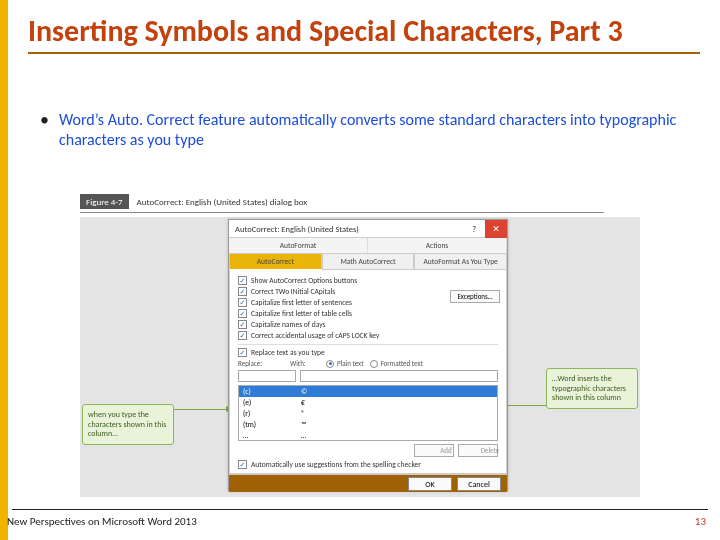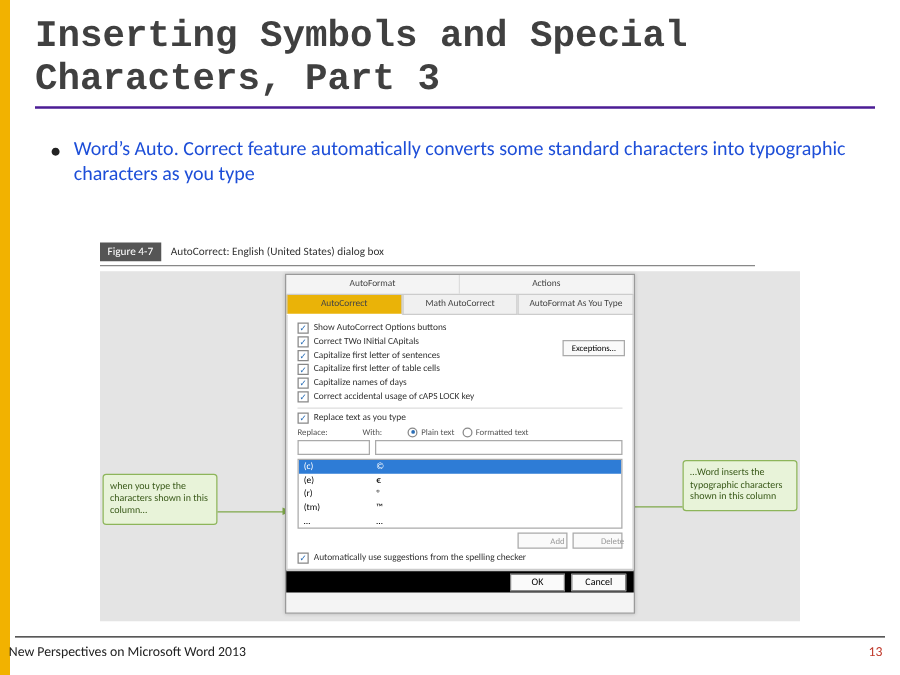--- a/index.html
+++ b/index.html
@@ -4,37 +4,37 @@
 <style>
   * { box-sizing: border-box; margin: 0; padding: 0; }
   body {
     width: 720px; height: 540px;
     font-family: Calibri, "Segoe UI", Arial, sans-serif;
     background: #fff; position: relative; overflow: hidden;
   }
   .accent-bar { position: absolute; left: 0; top: 0; width: 8px; height: 540px; background: #f2b200; }
   .heading {
     position: absolute; left: 28px; top: 14px; right: 20px;
-    font-size: 30px; font-weight: 700; color: #404040; line-height: 1.12;
-    border-bottom: 2px solid #4c1d95; padding-bottom: 4px; font-family: Liberation Mono, monospace;
+    font-size: 30px; font-weight: 700; color: #c2410c; line-height: 1.12;
+    border-bottom: 2px solid #a16207; padding-bottom: 4px;
   }
   .bullet-row { position: absolute; left: 40px; top: 110px; right: 40px; display: flex; }
   .bullet-dot { font-size: 18px; color: #222; margin-right: 10px; line-height: 1.2; }
   .bullet-text { font-size: 16px; color: #1d4ed8; line-height: 1.25; }
   .figure-wrap { position: absolute; left: 80px; top: 192px; width: 524px; }
   .fig-header { display: flex; align-items: center; height: 18px; }
   .fig-num { background: #555; color: #fff; font-size: 9px; padding: 2px 6px; }
   .fig-cap { font-size: 9px; color: #333; margin-left: 8px; }
   .fig-divider { border-bottom: 1px solid #888; margin-top: 2px; }
   .dlg-area { position: relative; width: 560px; height: 280px; margin-top: 4px; background: #e4e4e4; }
   .callout {
     position: absolute; width: 92px; background: #e8f3d9; border: 1px solid #8db55a;
     border-radius: 3px; font-size: 8px; color: #3a5a1a; padding: 5px 5px; line-height: 1.2;
   }
-  .callout-left { left: 2px; top: 162px; }
+  .callout-left { left: 2px; top: 187px; }
   .callout-right { right: 2px; top: 151px; }
   .callout-arrow-l {
     position: absolute; left: 94px; top: 192px; width: 58px; height: 0;
     border-top: 1.5px solid #7fa84a;
   }
   .callout-arrow-l::after {
     content: ""; position: absolute; right: -1px; top: -4px;
     border-left: 7px solid #7fa84a; border-top: 3.5px solid transparent; border-bottom: 3.5px solid transparent;
   }
   .callout-arrow-r {
@@ -78,21 +78,21 @@
   .field-row { display: flex; gap: 4px; }
   .field-row .field:first-child { flex: 0 0 58px; }
   .field-row .field:last-child { flex: 1; }
   .listbox { border: 1px solid #aaa; height: 56px; margin-top: 3px; background: #fff; overflow: hidden; }
   .listrow { display: flex; font-size: 7.5px; height: 11px; align-items: center; }
   .listrow.sel { background: #2e7cd6; color: #fff; }
   .listrow .c1 { width: 58px; padding-left: 4px; }
   .listrow .c2 { flex: 1; padding-left: 4px; }
   .btn-row-sm { display: flex; justify-content: flex-end; gap: 4px; margin-top: 3px; }
   .sm-btn { width: 40px; height: 13px; border: 1px solid #aaa; background: #fafafa; font-size: 7px; display: flex; align-items: center; justify-content: center; color: #999; padding-left: 24px; }
-  .dlg-footer { height: 18px; display: flex; justify-content: flex-end; align-items: center; gap: 5px; padding-right: 6px; border-top: 1px solid #ccc; background: #000000; }
+  .dlg-footer { height: 18px; display: flex; justify-content: flex-end; align-items: center; gap: 5px; padding-right: 6px; border-top: 1px solid #ccc; background: #a16207; }
   .ft-btn { width: 44px; height: 14px; border: 1px solid #888; background: #fafafa; font-size: 8px; display: flex; align-items: center; justify-content: center; }
   .footnote-rule { position: absolute; left: 12px; right: 12px; bottom: 30px; border-top: 1px solid #222; }
   .foot-left { position: absolute; left: 7px; bottom: 12px; font-size: 11px; color: #222; }
   .foot-right { position: absolute; right: 14px; bottom: 12px; font-size: 11px; color: #c0392b; }
 </style>
 </head>
 <body>
 
 <div class="accent-bar"></div>
 
@@ -112,20 +112,27 @@
 
   <div class="dlg-area">
 
     <div class="callout callout-left">when you type the characters shown in this column…</div>
     <div class="callout-arrow-l"></div>
 
     <div class="callout callout-right">…Word inserts the typographic characters shown in this column</div>
     <div class="callout-arrow-r"></div>
 
     <div class="dialog">
+      <div class="dlg-title">
+        <span>AutoCorrect: English (United States)</span>
+        <div class="wbtns">
+          <div class="wbtn">?</div>
+          <div class="wbtn close">✕</div>
+        </div>
+      </div>
       <div class="tabs">
         <div class="tab">AutoFormat</div>
         <div class="tab">Actions</div>
       </div>
       <div class="tabs2">
         <div class="tab2 active">AutoCorrect</div>
         <div class="tab2">Math AutoCorrect</div>
         <div class="tab2">AutoFormat As You Type</div>
       </div>
 

